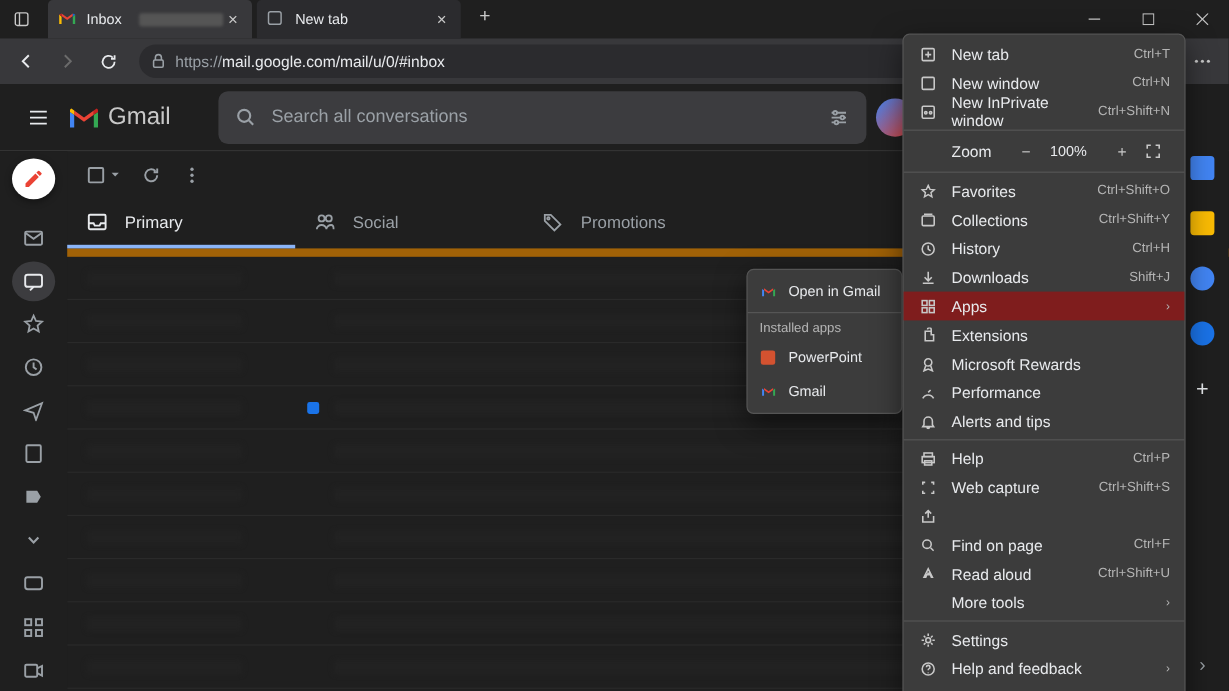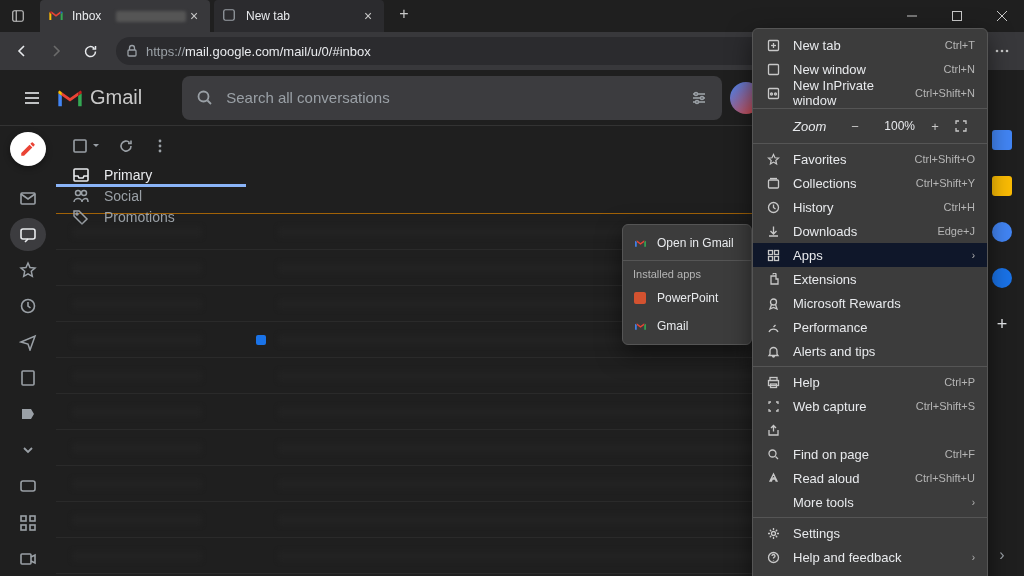--- a/index.html
+++ b/index.html
@@ -37,47 +37,47 @@
 
 .gmail-body { display: flex; height: calc(576px - 32px - 38px - 56px); }
 .left-rail { width: 56px; background: #1f1f1f; display: flex; flex-direction: column; align-items: center; padding-top: 6px; gap: 2px; }
 .compose { width: 36px; height: 36px; border-radius: 50%; background: #fff; display: flex; align-items: center; justify-content: center; margin-bottom: 14px; box-shadow: 0 2px 6px rgba(0,0,0,.4); }
 .rail-icon { width: 36px; height: 36px; border-radius: 50%; display: flex; align-items: center; justify-content: center; color: #9aa0a6; }
 .rail-icon.active { background: #3c3c3f; color: #e8eaed; }
 .rail-spacer { flex: 1; }
 
 .content { flex: 1; display: flex; flex-direction: column; }
 .mail-toolbar { height: 40px; display: flex; align-items: center; padding: 0 16px; gap: 18px; color: #9aa0a6; }
-.category-tabs { height: 48px; display: flex; border-bottom: 1px solid #a16207; flex-direction: column; }
+.category-tabs { height: 48px; display: flex; border-bottom: 7px solid #a16207; }
 .cat-tab { width: 190px; display: flex; align-items: center; padding: 0 16px; gap: 14px; font-size: 14px; color: #9aa0a6; border-bottom: 3px solid transparent; }
 .cat-tab.active { color: #e8eaed; border-bottom-color: #8ab4f8; }
 
 .mail-list { flex: 1; overflow: hidden; }
 .mail-row { height: 36px; display: flex; align-items: center; padding: 0 16px; gap: 16px; border-bottom: 1px solid #2a2a2a; }
 .blur-a { width: 130px; height: 12px; background: #222; border-radius: 3px; filter: blur(2px); }
 .blur-b { flex: 1; height: 12px; background: #222; border-radius: 3px; filter: blur(2px); margin-left: 60px; }
 .unread-dot { width: 10px; height: 10px; background: #1a73e8; border-radius: 2px; position: absolute; }
 
 
 .right-rail { width: 44px; background: #1f1f1f; display: flex; flex-direction: column; align-items: center; padding-top: 60px; gap: 26px; position: absolute; right: 0; top: 70px; bottom: 0; }
 .right-app { width: 20px; height: 20px; border-radius: 3px; }
 
 
 .edge-menu { position: absolute; top: 28px; right: 36px; width: 236px; background: #3c3c3c; border: 1px solid #555; border-radius: 6px; box-shadow: 0 8px 24px rgba(0,0,0,.5); padding: 4px 0; font-size: 13px; z-index: 100; }
 .menu-item { height: 24px; display: flex; align-items: center; padding: 0 12px; gap: 12px; color: #e8eaed; }
-.menu-item.hover { background: #0f172a; }
+.menu-item.hover { background: #7f1d1d; }
 .menu-icon { width: 16px; display: flex; justify-content: center; color: #c8c8c8; }
 .menu-label { flex: 1; }
 .menu-shortcut { font-size: 11px; color: #b5b5b5; }
 .menu-chevron { color: #b5b5b5; font-size: 10px; }
 .menu-sep { height: 1px; background: #555; margin: 3px 0; }
 .zoom-row { height: 28px; display: flex; align-items: center; padding: 0 12px; gap: 10px; color: #e8eaed; }
-.zoom-label { flex: 1; margin-left: 28px; font-style: italic; }
+.zoom-label { flex: 1; margin-left: 28px; }
 .zoom-btn { width: 20px; text-align: center; color: #c8c8c8; }
-.zoom-val { width: 40px; text-align: right; font-size: 12px; }
+.zoom-val { width: 40px; text-align: left; font-size: 12px; }
 
 
 .apps-submenu { position: absolute; top: 224px; right: 272px; width: 130px; background: #3c3c3c; border: 1px solid #555; border-radius: 6px; box-shadow: 0 8px 24px rgba(0,0,0,.5); padding: 4px 0; font-size: 12px; z-index: 99; }
 .sub-item { height: 28px; display: flex; align-items: center; padding: 0 10px; gap: 10px; color: #e8eaed; }
 .sub-header { padding: 4px 10px; font-size: 11px; color: #b5b5b5; }
 .sub-icon { width: 14px; height: 14px; display: flex; align-items: center; justify-content: center; }
 
 svg { display: block; }
 .blurred-tab { width: 70px; height: 11px; background: #555; border-radius: 2px; filter: blur(1.5px); margin-left: 6px; }
 </style>
@@ -487,21 +487,21 @@
       <span class="menu-label">History</span>
       <span class="menu-shortcut">Ctrl+H</span>
     </div>
   <div class="menu-item">
       <span class="menu-icon">
         <svg width="13" height="13" fill="none" stroke="currentColor" stroke-width="1.3">
           <path d="M6.5 1.5v7M3.5 6l3 3 3-3M2 11h9"></path>
         </svg>
       </span>
       <span class="menu-label">Downloads</span>
-      <span class="menu-shortcut">Edge+J</span>
+      <span class="menu-shortcut">Shift+J</span>
     </div>
   <div class="menu-item hover">
       <span class="menu-icon">
         <svg width="13" height="13" fill="none" stroke="currentColor" stroke-width="1.3">
           <rect x="1.5" y="1.5" width="4" height="4"></rect>
           <rect x="7.5" y="1.5" width="4" height="4"></rect>
           <rect x="1.5" y="7.5" width="4" height="4"></rect>
           <rect x="7.5" y="7.5" width="4" height="4"></rect>
         </svg>
       </span>

